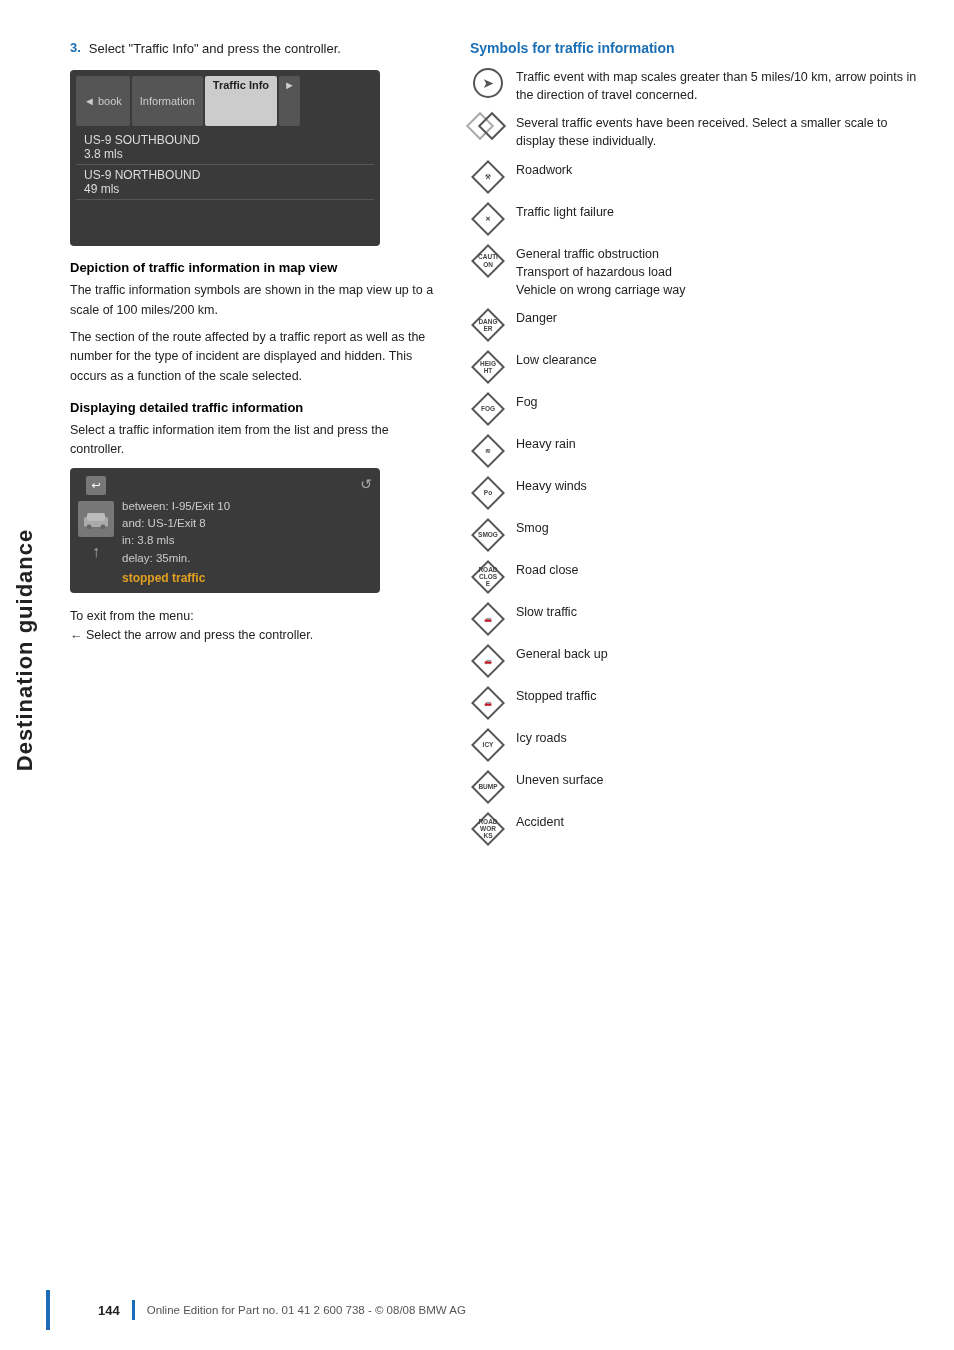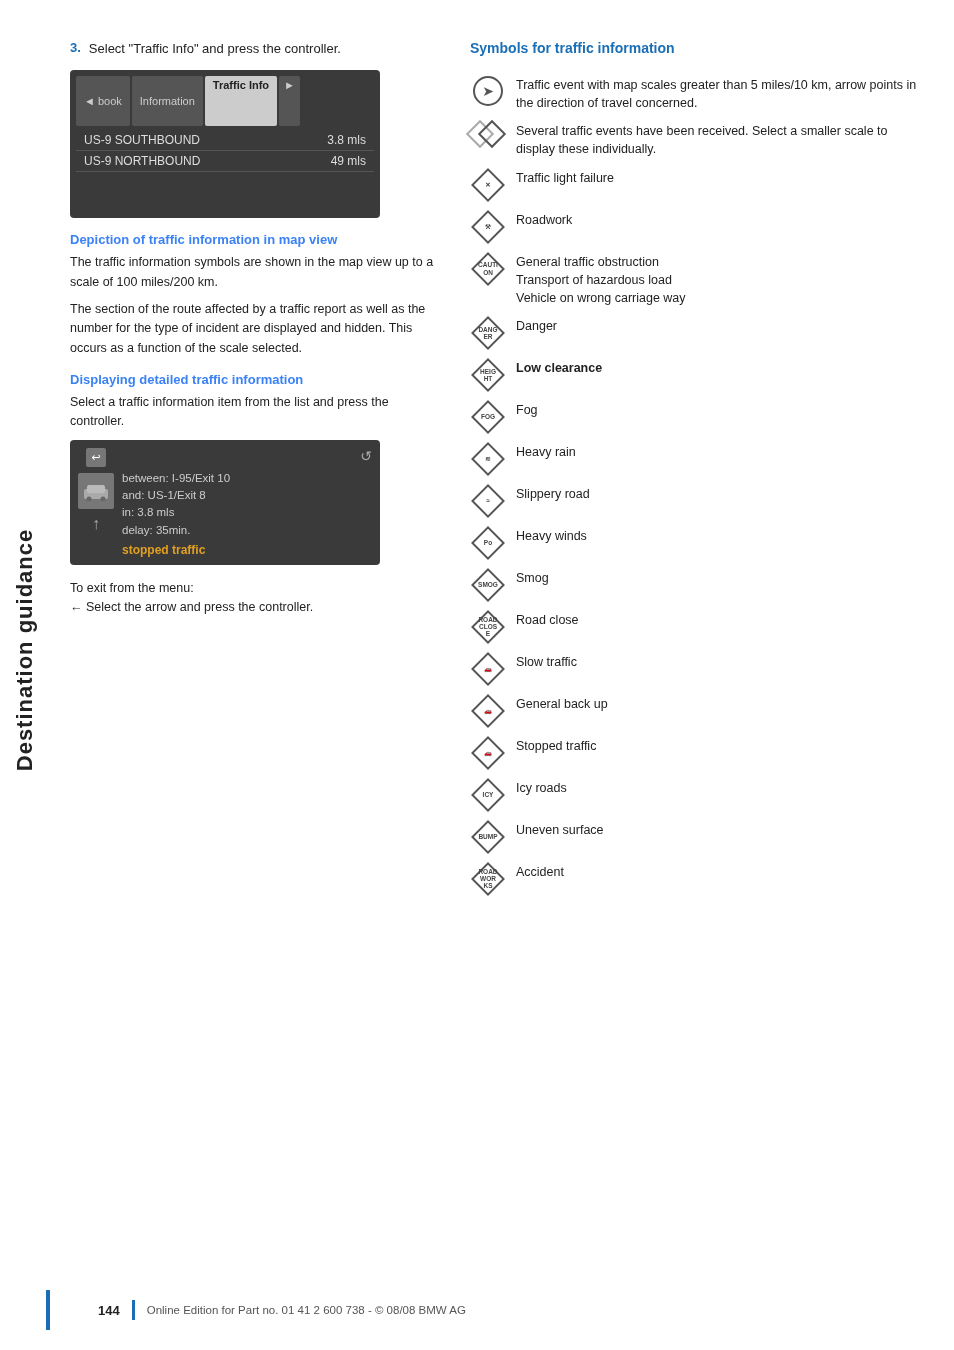--- a/index.html
+++ b/index.html
@@ -121,30 +121,31 @@
       padding: 3px 5px;
       border-radius: 2px;
     }
     .traffic-row {
       display: flex;
       justify-content: space-between;
       padding: 3px 8px;
       color: #ddd;
       font-size: 12px;
       border-bottom: 1px solid #555;
+      flex-direction: column;
     }
     .traffic-row:last-child {
       border-bottom: none;
     }
     .route-name { color: #ddd; }
     .route-distance { color: #ddd; }
 
     
     .section-heading {
-      color: #3b82f6;
+      color: #000000;
       font-weight: bold;
       font-size: 13px;
       margin-bottom: 6px;
       margin-top: 14px;
     }
 
     
     .body-text {
       font-size: 12.5px;
       line-height: 1.55;
@@ -220,21 +221,21 @@
       font-size: 12.5px;
       line-height: 1.5;
       color: #222;
     }
 
     
     .symbols-heading {
       color: #1a6eb5;
       font-weight: bold;
       font-size: 14px;
-      margin-bottom: 20px;
+      margin-bottom: 12px;
     }
 
     .symbol-row {
       display: flex;
       align-items: flex-start;
       gap: 10px;
       margin-bottom: 10px;
     }
     .symbol-icon {
       flex-shrink: 0;
@@ -366,33 +367,33 @@
       <div style="position:absolute;left:0;top:2px;width:20px;height:20px;border:2px solid #aaa;transform:rotate(45deg);"></div>
       <div style="position:absolute;left:12px;top:2px;width:20px;height:20px;border:2px solid #555;transform:rotate(45deg);"></div>
     </div>
           </div>
           <span class="symbol-text" style="white-space: pre-line;">Several traffic events have been received. Select a smaller scale to display these individually.</span>
         </div>
         <div class="symbol-row">
           <div class="symbol-icon">
             <div style="position:relative;width:32px;height:32px;display:flex;align-items:center;justify-content:center;">
       <div style="width:24px;height:24px;border:2px solid #555;transform:rotate(45deg);position:absolute;"></div>
+      <span style="position:absolute;font-size:6.5px;font-weight:bold;color:#444;text-align:center;max-width:20px;word-break:break-word;line-height:1.1;z-index:1;">⚒</span>
+    </div>
+          </div>
+          <span class="symbol-text" style="white-space: pre-line;">Roadwork</span>
+        </div>
+        <div class="symbol-row">
+          <div class="symbol-icon">
+            <div style="position:relative;width:32px;height:32px;display:flex;align-items:center;justify-content:center;">
+      <div style="width:24px;height:24px;border:2px solid #555;transform:rotate(45deg);position:absolute;"></div>
       <span style="position:absolute;font-size:6.5px;font-weight:bold;color:#444;text-align:center;max-width:20px;word-break:break-word;line-height:1.1;z-index:1;">✕</span>
     </div>
           </div>
           <span class="symbol-text" style="white-space: pre-line;">Traffic light failure</span>
-        </div>
-        <div class="symbol-row">
-          <div class="symbol-icon">
-            <div style="position:relative;width:32px;height:32px;display:flex;align-items:center;justify-content:center;">
-      <div style="width:24px;height:24px;border:2px solid #555;transform:rotate(45deg);position:absolute;"></div>
-      <span style="position:absolute;font-size:6.5px;font-weight:bold;color:#444;text-align:center;max-width:20px;word-break:break-word;line-height:1.1;z-index:1;">⚒</span>
-    </div>
-          </div>
-          <span class="symbol-text" style="white-space: pre-line;">Roadwork</span>
         </div>
         <div class="symbol-row">
           <div class="symbol-icon">
             <div style="position:relative;width:32px;height:32px;display:flex;align-items:center;justify-content:center;">
       <div style="width:24px;height:24px;border:2px solid #555;transform:rotate(45deg);position:absolute;"></div>
       <span style="position:absolute;font-size:6.5px;font-weight:bold;color:#444;text-align:center;max-width:20px;word-break:break-word;line-height:1.1;z-index:1;">CAUTION</span>
     </div>
           </div>
           <span class="symbol-text" style="white-space: pre-line;">General traffic obstruction
 Transport of hazardous load
@@ -407,48 +408,39 @@
           </div>
           <span class="symbol-text" style="white-space: pre-line;">Danger</span>
         </div>
         <div class="symbol-row">
           <div class="symbol-icon">
             <div style="position:relative;width:32px;height:32px;display:flex;align-items:center;justify-content:center;">
       <div style="width:24px;height:24px;border:2px solid #555;transform:rotate(45deg);position:absolute;"></div>
       <span style="position:absolute;font-size:6.5px;font-weight:bold;color:#444;text-align:center;max-width:20px;word-break:break-word;line-height:1.1;z-index:1;">HEIGHT</span>
     </div>
           </div>
-          <span class="symbol-text" style="white-space: pre-line; font-weight: bold;">Low clearance</span>
+          <span class="symbol-text" style="white-space: pre-line;">Low clearance</span>
         </div>
         <div class="symbol-row">
           <div class="symbol-icon">
             <div style="position:relative;width:32px;height:32px;display:flex;align-items:center;justify-content:center;">
       <div style="width:24px;height:24px;border:2px solid #555;transform:rotate(45deg);position:absolute;"></div>
       <span style="position:absolute;font-size:6.5px;font-weight:bold;color:#444;text-align:center;max-width:20px;word-break:break-word;line-height:1.1;z-index:1;">FOG</span>
     </div>
           </div>
           <span class="symbol-text" style="white-space: pre-line;">Fog</span>
         </div>
         <div class="symbol-row">
           <div class="symbol-icon">
             <div style="position:relative;width:32px;height:32px;display:flex;align-items:center;justify-content:center;">
       <div style="width:24px;height:24px;border:2px solid #555;transform:rotate(45deg);position:absolute;"></div>
       <span style="position:absolute;font-size:6.5px;font-weight:bold;color:#444;text-align:center;max-width:20px;word-break:break-word;line-height:1.1;z-index:1;">≋</span>
     </div>
           </div>
           <span class="symbol-text" style="white-space: pre-line;">Heavy rain</span>
-        </div>
-        <div class="symbol-row">
-          <div class="symbol-icon">
-            <div style="position:relative;width:32px;height:32px;display:flex;align-items:center;justify-content:center;">
-      <div style="width:24px;height:24px;border:2px solid #555;transform:rotate(45deg);position:absolute;"></div>
-      <span style="position:absolute;font-size:6.5px;font-weight:bold;color:#444;text-align:center;max-width:20px;word-break:break-word;line-height:1.1;z-index:1;">≈</span>
-    </div>
-          </div>
-          <span class="symbol-text" style="white-space: pre-line;">Slippery road</span>
         </div>
         <div class="symbol-row">
           <div class="symbol-icon">
             <div style="position:relative;width:32px;height:32px;display:flex;align-items:center;justify-content:center;">
       <div style="width:24px;height:24px;border:2px solid #555;transform:rotate(45deg);position:absolute;"></div>
       <span style="position:absolute;font-size:6.5px;font-weight:bold;color:#444;text-align:center;max-width:20px;word-break:break-word;line-height:1.1;z-index:1;">Po</span>
     </div>
           </div>
           <span class="symbol-text" style="white-space: pre-line;">Heavy winds</span>
         </div>

